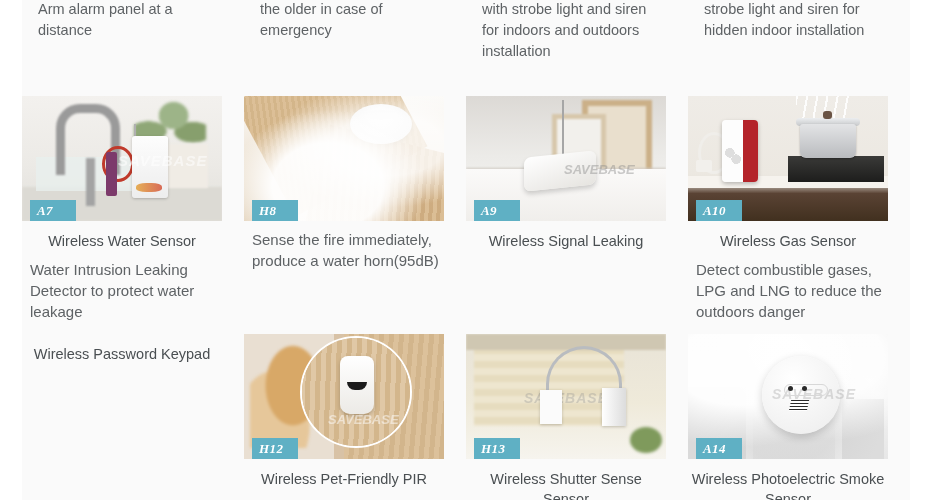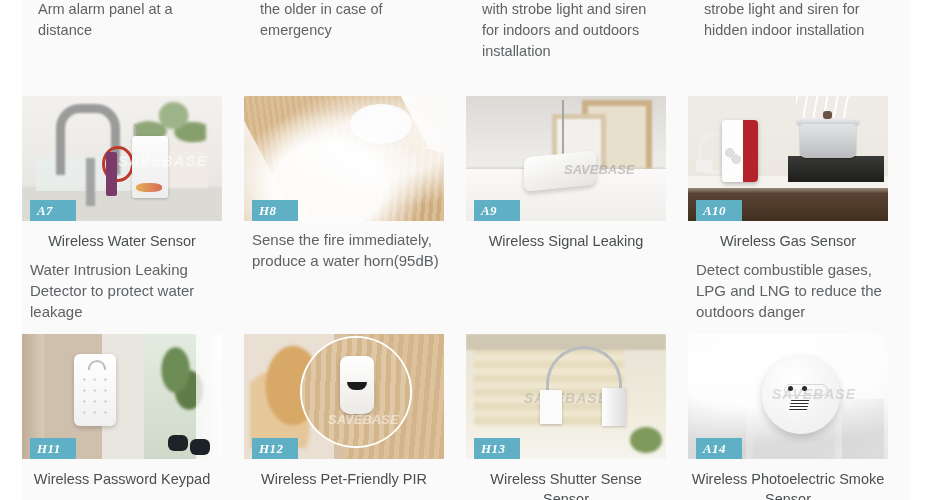--- a/index.html
+++ b/index.html
@@ -317,34 +317,20 @@
         </div>
         <div class="title">Wireless Gas Sensor</div>
         <div class="pdesc">Detect combustible gases, LPG and LNG to reduce the outdoors danger</div>
       </div>
 
     </div>
 
     <div class="row row-products" style="top:334px;">
 
       <div class="product">
-        <div class="thumb">
-          <div class="scene s-h11">
-            <div class="doorjamb"></div>
-            <div class="window"></div>
-            <div class="windowtrees"></div>
-            <div class="curtain"></div>
-            <div class="pad"></div>
-            <div class="wifi"></div>
-            <div class="keys"></div>
-            <div class="fob1"></div>
-            <div class="fob2"></div>
-          </div>
-          <span class="badge">H11</span>
-        </div>
         <div class="title">Wireless Password Keypad</div>
       </div>
 
       <div class="product">
         <div class="thumb">
           <div class="scene s-h12">
             <div class="woodwall"></div>
             <div class="dog"></div>
             <div class="circle"></div>
             <div class="pir"></div>

